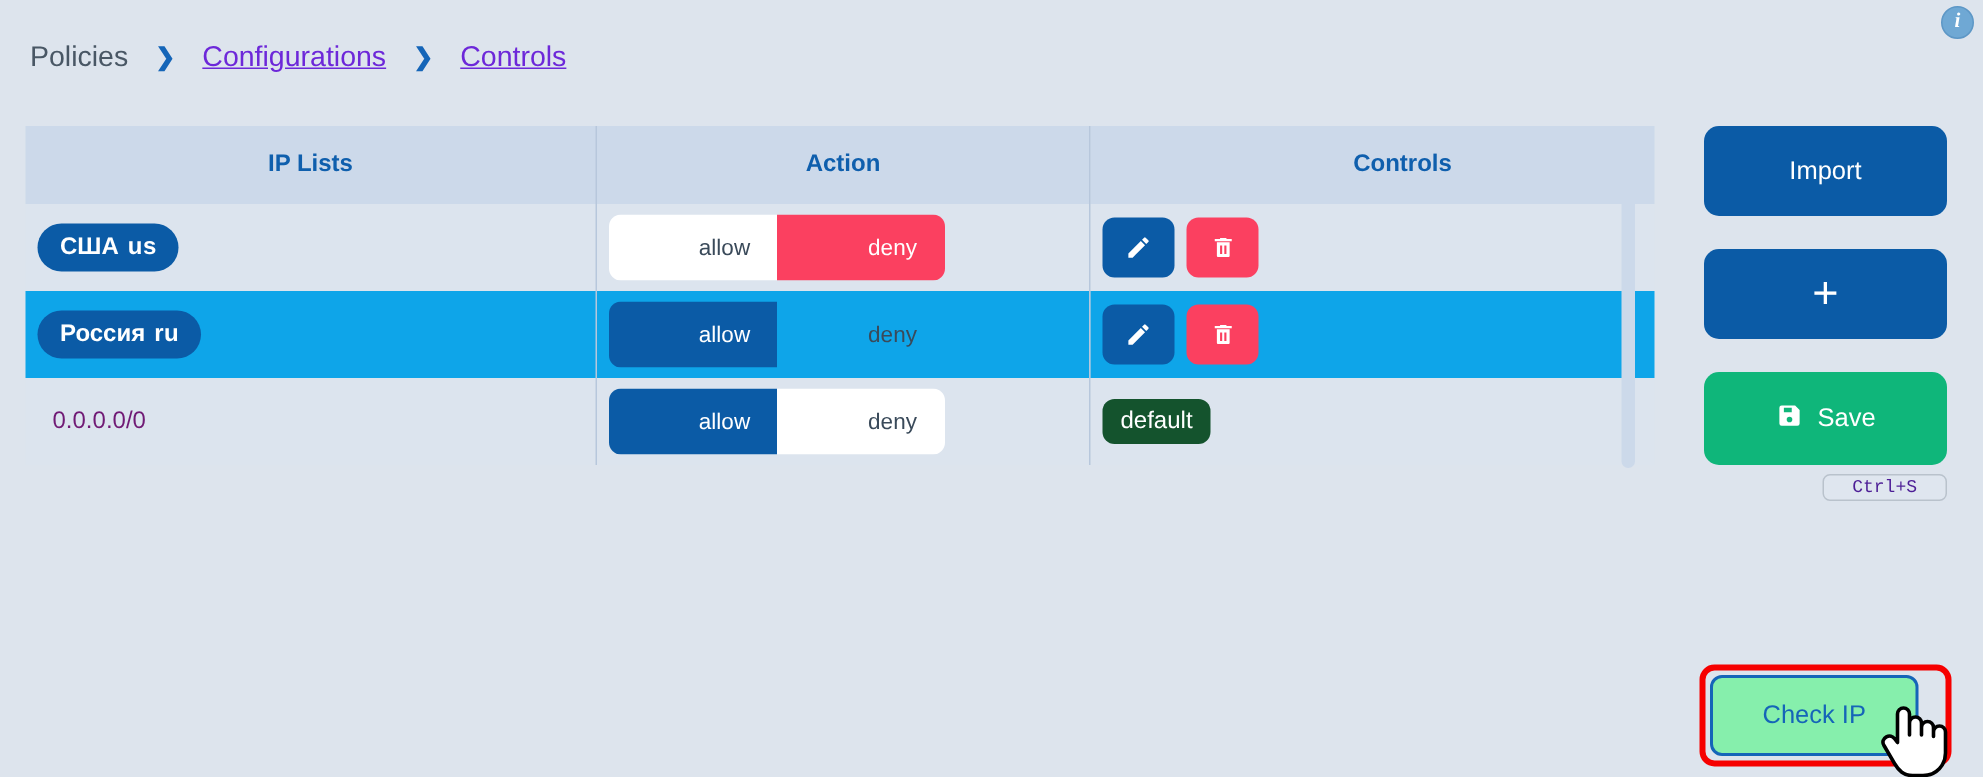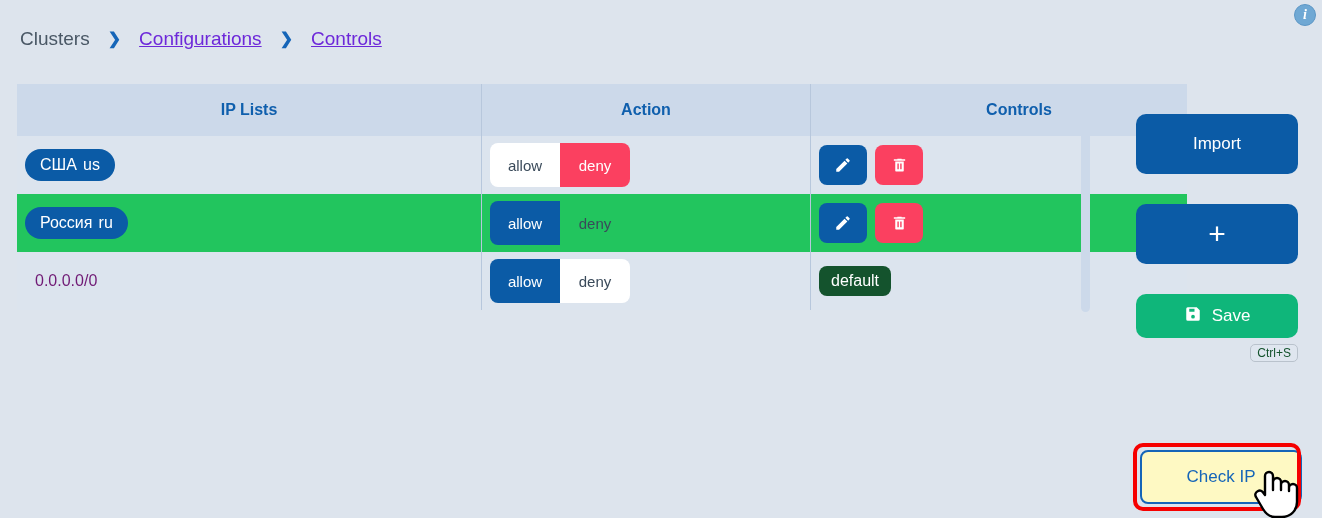--- a/index.html
+++ b/index.html
@@ -88,38 +88,39 @@
   }
   .tbl th:last-child { border-right: none; padding-left: 40px; }
   .tbl td {
     height: 58px;
     padding: 0;
     border-right: 1px solid #b7c7dc;
     vertical-align: middle;
   }
   .tbl td:last-child { border-right: none; }
   .tbl tr.odd td { background: #dce4ee; }
-  .tbl tr.even td { background: #22c55e; }
-  .col-ip { width: 464px; margin-left: 27px; }
+  .tbl tr.even td { background: #0ea5e9; }
+  .col-ip { width: 380px; margin-left: 27px; }
   .col-act { width: 328px; margin-top: 22px; }
   .col-ctl { width: 336px; }
 
   .cell-pad-left { padding-left: 8px !important; }
 
   
   .country-badge {
     display: inline-flex;
     align-items: baseline;
     gap: 6px;
     background: #0b5ba6;
     color: #ffffff;
     border-radius: 16px;
     padding: 7px 15px;
     font-size: 16px;
     cursor: pointer;
+    font-weight: bold;
   }
   .country-badge .cc {
     font-size: 16px;
     text-transform: lowercase;
     letter-spacing: .3px;
   }
   .plain-ip {
     color: #701a75;
     font-size: 16px;
     padding-left: 10px;
@@ -135,20 +136,21 @@
     box-shadow: 0 0 0 0 transparent;
   }
   .toggle > div {
     min-width: 70px;
     height: 44px;
     display: flex;
     align-items: center;
     justify-content: center;
     cursor: pointer;
     user-select: none;
+    padding-left: 42px;
   }
   .seg-off-w { background: #ffffff; color: #3a4a5a; }
   .seg-off-t { background: transparent; color: #3a4a5a; }
   .seg-allow-on { background: #0b5ba6; color: #ffffff; }
   .seg-deny-on { background: #fb4060; color: #ffffff; }
 
   
   .ctl-group {
     display: flex;
     gap: 8px;
@@ -206,41 +208,40 @@
     background: #0b5ba6;
     color: #ffffff;
     font-size: 17px;
     font-family: "Liberation Sans", sans-serif;
     cursor: pointer;
     display: flex;
     align-items: center;
     justify-content: center;
     margin-bottom: 22px;
     padding: 16px;
-    margin-top: 30px;
   }
   .rail-btn.plus { font-size: 30px; font-weight: 300; }
   .rail-btn.save {
     background: #0fb67a;
     gap: 10px;
-    height: 44px;
+    height: 62px;
     margin-bottom: 6px;
   }
   .kbd-hint {
     width: 162px;
     display: flex;
     justify-content: flex-end;
   }
   .kbd {
-    font-family: Liberation Sans, sans-serif;
+    font-family: Liberation Mono, monospace;
     font-size: 12px;
-    color: #14532d;
+    color: #4c1d95;
     border: 1px solid #b9c2cc;
     border-radius: 5px;
-    padding: 1px 6px;
+    padding: 1px 19px;
     background: #dfe6ef;
   }
 
   
   .checkip-wrap {
     position: absolute;
     left: 1133px;
     top: 443px;
     width: 168px;
     height: 68px;
@@ -250,25 +251,25 @@
     inset: 0;
     border: 4px solid #f60000;
     border-radius: 10px;
     box-sizing: border-box;
     pointer-events: none;
   }
   .checkip-btn {
     position: absolute;
     left: 7px;
     top: 7px;
-    width: 162px;
+    width: 139px;
     height: 54px;
     border: 2px solid #1565b8;
     border-radius: 8px;
-    background: #fef9c3;
+    background: #86efac;
     color: #1565b8;
     font-size: 17px;
     font-family: "Liberation Sans", sans-serif;
     cursor: pointer;
     padding: 0;
   }
   .cursor-hand {
     position: absolute;
     left: 118px;
     top: 23px;
@@ -276,21 +277,21 @@
     height: 56px;
     pointer-events: none;
   }
 </style>
 </head>
 <body>
 
 <div class="info-icon">i</div>
 
 <nav class="breadcrumb">
-  <span class="crumb">Clusters</span>
+  <span class="crumb">Policies</span>
   <span class="crumb-sep">❯</span>
   <span class="crumb link">Configurations</span>
   <span class="crumb-sep">❯</span>
   <span class="crumb link">Controls</span>
 </nav>
 
 <div class="table-wrap">
   <table class="tbl">
     <thead>
       <tr>

